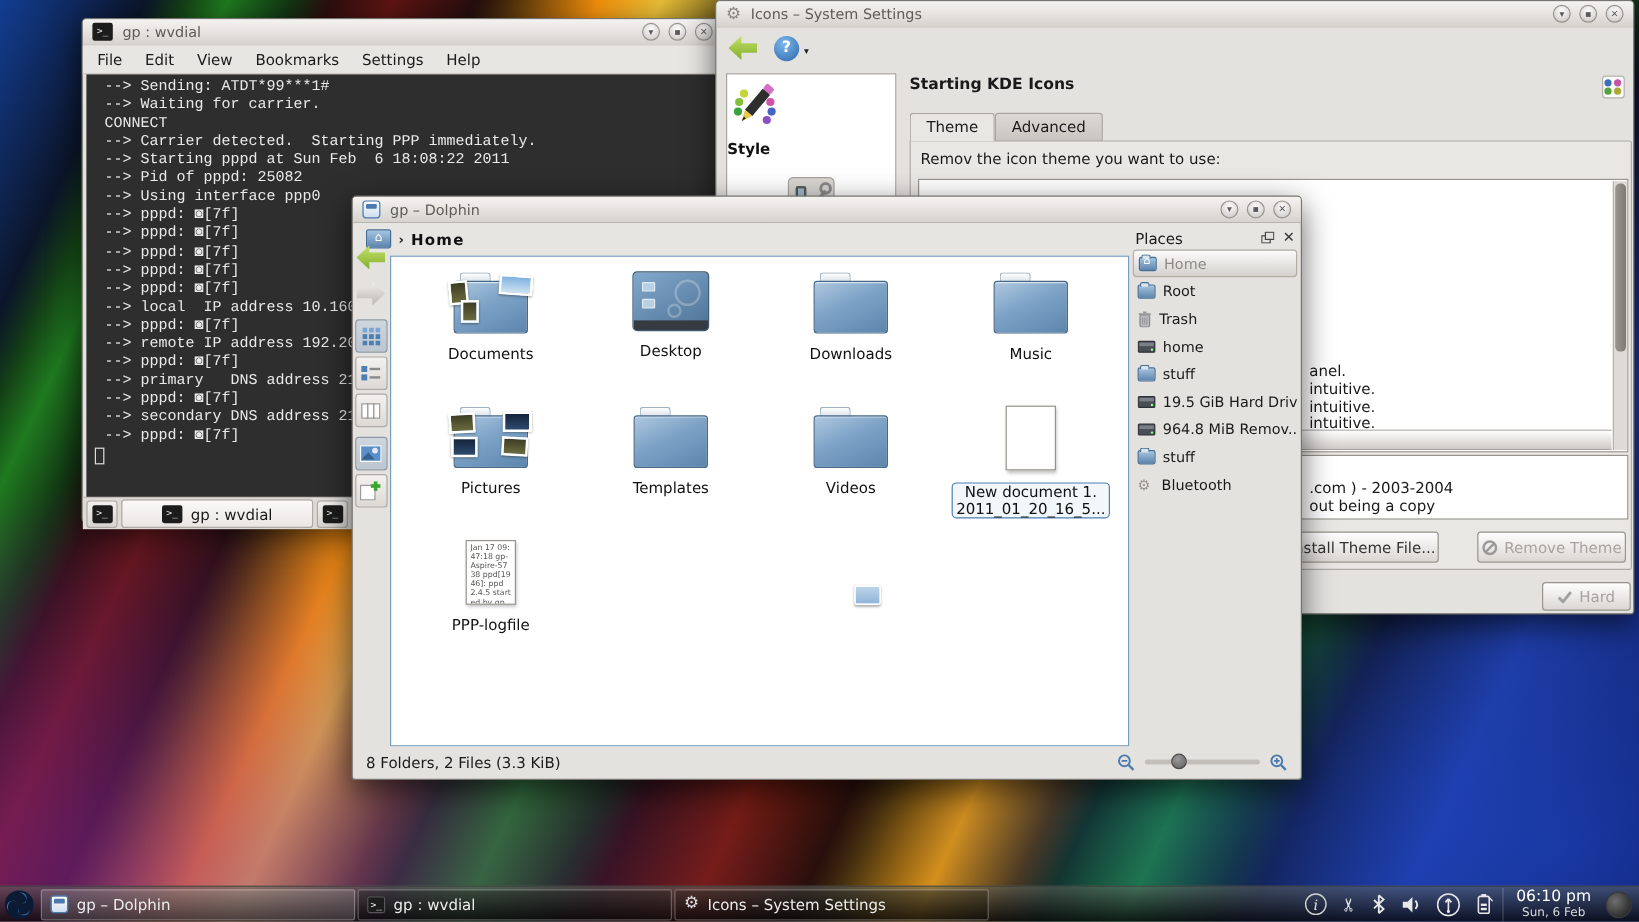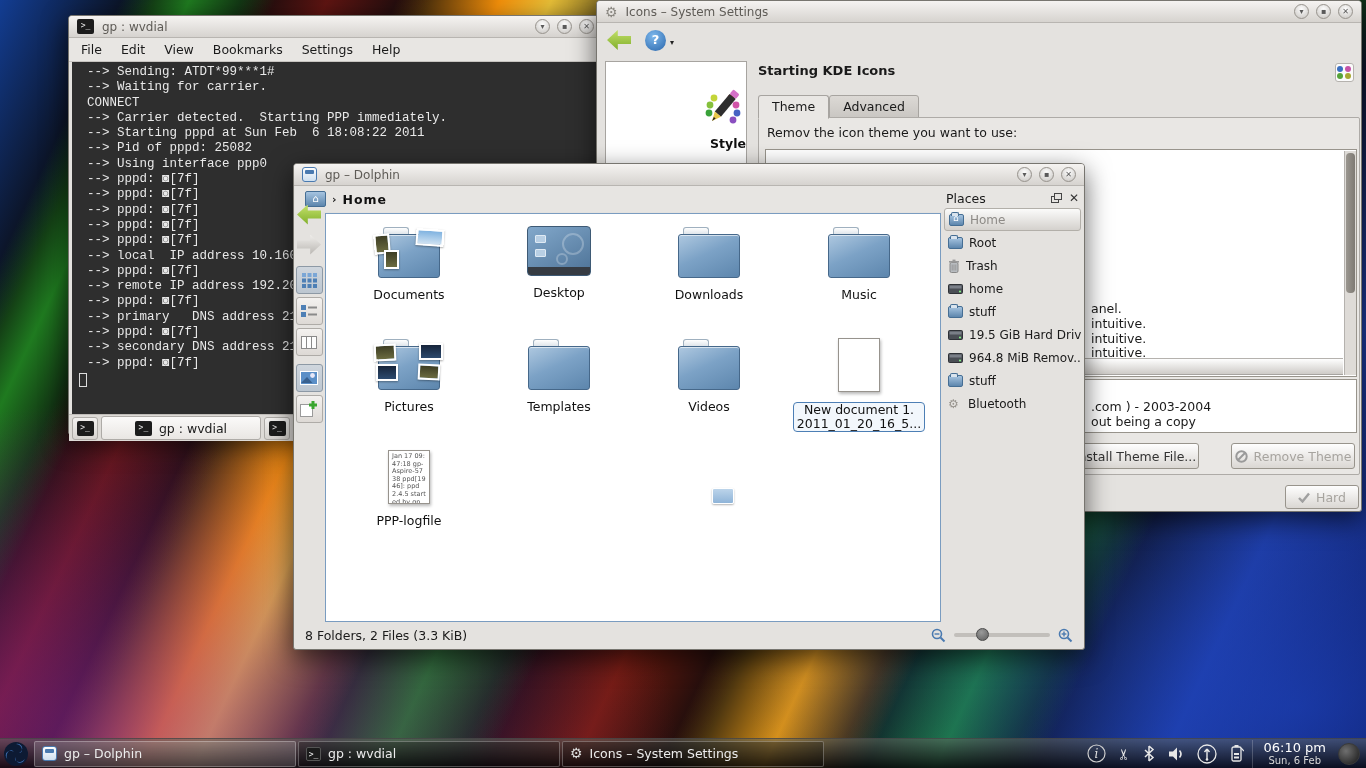--- a/index.html
+++ b/index.html
@@ -40,27 +40,27 @@
 .term-tabbar{display:flex;align-items:center;height:27px;background:#dedbd7;border-top:1px solid #c0bdb9;padding:1px 3px;gap:3px}
 .tab-btn{width:26px;height:23px;border:1px solid #aeaba7;border-radius:3px;background:linear-gradient(#f3f1ef,#d7d4d0);display:flex;align-items:center;justify-content:center}
 .term-tab{width:160px;height:24px;border:1px solid #aeaba7;border-radius:3px;background:linear-gradient(#fbfaf9,#e9e6e3);display:flex;align-items:center;justify-content:center;gap:7px;font-size:12.5px;color:#1a1a1a}
 
 .settings{left:596px;top:0;width:766px;height:512px;z-index:2}
 .ss-gear{font-size:14px;color:#8a8781;line-height:14px}
 .ss-toolbar{height:34px;display:flex;align-items:center;gap:14px;padding:2px 10px}
 .help-ic{position:relative;width:21px;height:21px;border-radius:50%;background:radial-gradient(circle at 40% 30%,#7db8ec,#2a66ab);color:#fff;font-weight:bold;font-size:13px;text-align:center;line-height:20px}
 .help-ic i{position:absolute;right:-8px;bottom:-2px;font-style:normal;color:#222;font-size:8px}
 .ss-sidebar{position:absolute;left:8px;top:60px;width:142px;bottom:8px;background:#fff;border:1px solid #a7a4a0}
-.ss-style{padding-top:24px;text-align:right}
+.ss-style{padding-top:4px;text-align:left}
 .ss-style .lbl{font-size:12.5px;font-weight:bold;color:#111;margin-top:2px}
 .ss-hw{display:block;margin:16px auto 0}
 .ss-heading{position:absolute;left:161px;top:62px;font-size:13px;font-weight:bold;color:#1a1a1a}
 .ss-corner{position:absolute;left:738px;top:62px;width:19px;height:19px;background:#fbfbfb;border:1px solid #b5b2ae;border-radius:3px;display:grid;grid-template-columns:7px 7px;gap:1px;padding:1px;justify-content:center;align-content:center}
 .ss-corner i{width:6px;height:6px;border-radius:50%}
-.ss-tabs{position:absolute;left:161px;top:94px;display:flex;align-items:center;height:23px}
+.ss-tabs{position:absolute;left:161px;top:94px;display:flex;align-items:flex-end;height:23px}
 .ss-tab{padding:3px 13px 4px;font-size:12.5px;color:#1a1a1a;border:1px solid #a7a4a0;background:linear-gradient(#dcd9d5,#c9c6c2);border-radius:3px 3px 0 0}
 .ss-tab.active{background:#e9e7e4;border-bottom:1px solid #e9e7e4;position:relative;z-index:2}
 .ss-panel{position:absolute;left:161px;top:116px;width:602px;height:358px;border:1px solid #aeaba7;background:#e9e7e4;border-radius:0 2px 2px 2px}
 .ss-prompt{position:absolute;left:170px;top:124px;font-size:12.5px;color:#1a1a1a}
 .ss-list{position:absolute;left:168px;top:148px;width:592px;height:228px;background:#fff;border:1px solid #98948c}
 .ss-frag{position:absolute;font-size:12.5px;color:#1a1a1a;left:494px}
 .ss-sel-row{position:absolute;left:169px;top:357px;width:577px;height:17px;background:linear-gradient(#fefefe,#cecbc7);border-top:1px solid #b5b2ae;border-bottom:1px solid #a7a4a0}
 .ss-scroll{position:absolute;left:747px;top:150px;width:12px;height:224px;background:#dedbd7;border-left:1px solid #b5b2ae}
 .ss-scroll i{display:block;margin:2px 1px;width:9px;height:140px;background:linear-gradient(90deg,#9a968f,#7e7a74);border-radius:4px}
 .ss-desc{position:absolute;left:168px;top:378px;width:592px;height:54px;background:#fff;border:1px solid #98948c}

